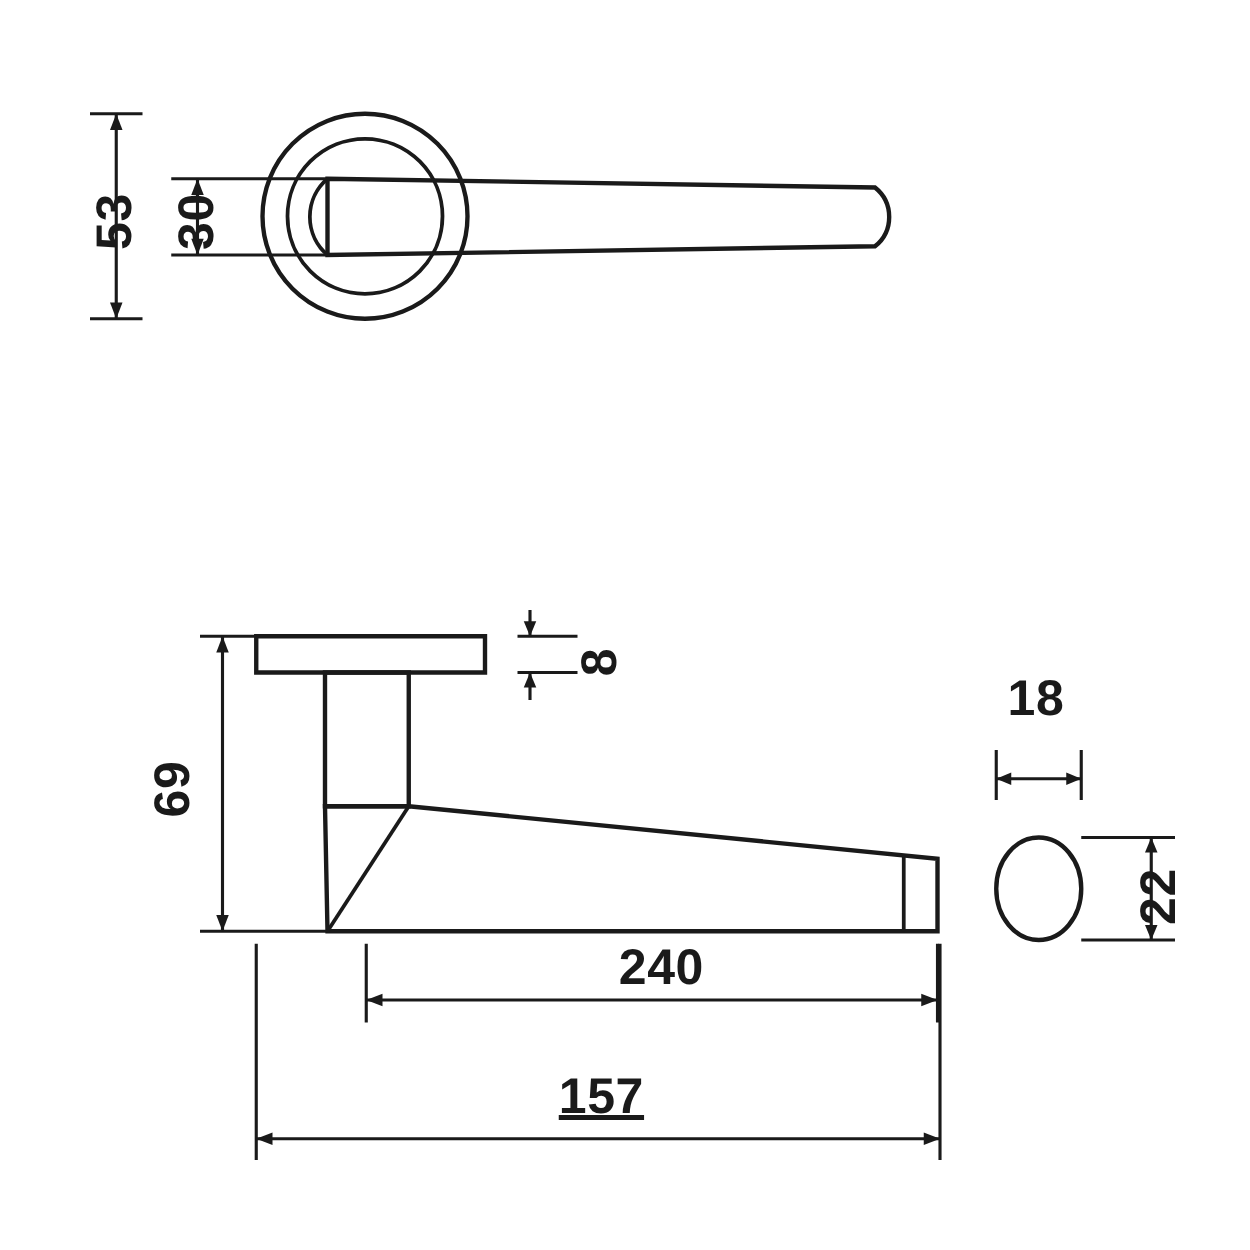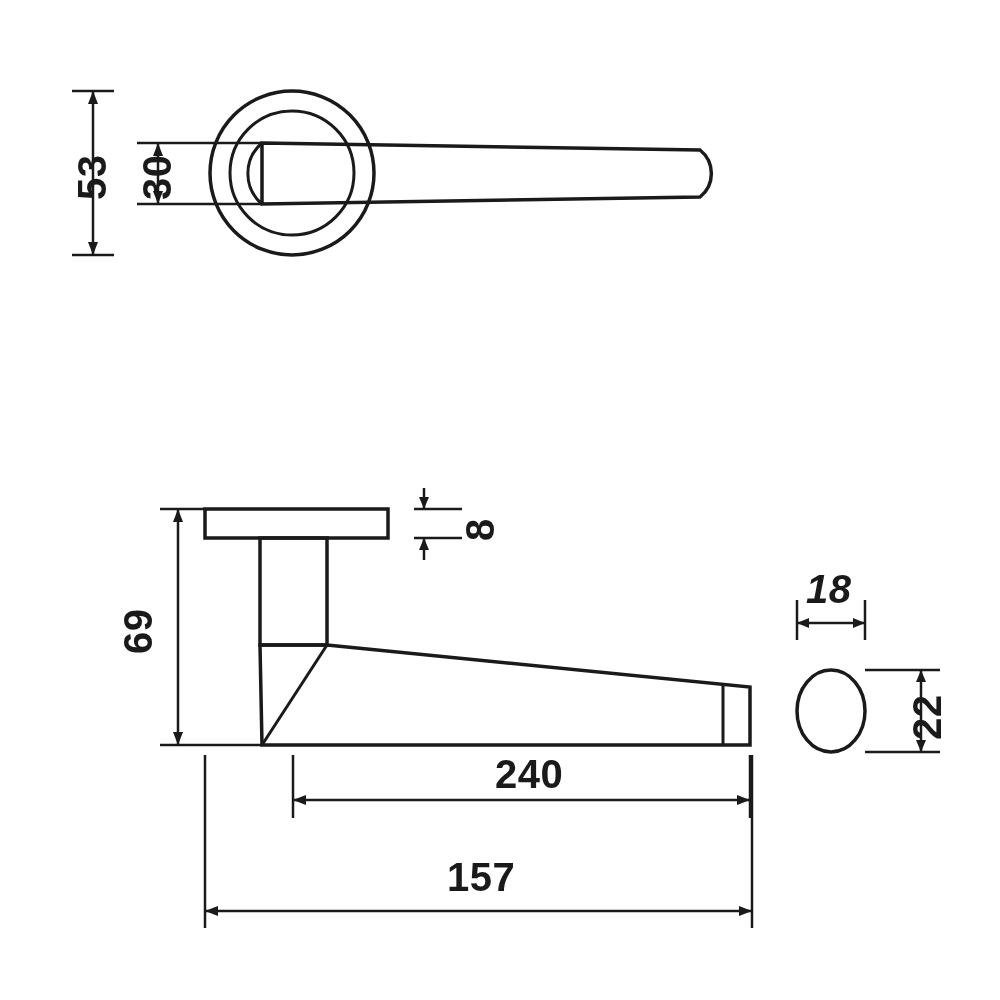--- a/index.html
+++ b/index.html
@@ -150,19 +150,19 @@
   <div class="dim-label rot-90" style="left:72px; top:200px;">53</div>
 
   <div class="dim-label rot-90" style="left:137px; top:200px;">30</div>
 
   <div class="dim-label rot-90" style="left:460px; top:541px;">8</div>
 
   <div class="dim-label rot-90" style="left:118px; top:654px;">69</div>
 
   <div class="dim-label" style="left:495px; top:754px;">240</div>
 
-  <div class="dim-label" style="left:447px; top:857px;">157</div>
+  <div class="dim-label" style="left:447px; top:857px;text-decoration:underline;">157</div>
 
-  <div class="dim-label" style="left:806px; top:569px;font-style:italic;">18</div>
+  <div class="dim-label" style="left:806px; top:539px;">18</div>
 
   <div class="dim-label rot-90" style="left:907px; top:740px;">22</div>
 
 </div>
 
 </body></html>

